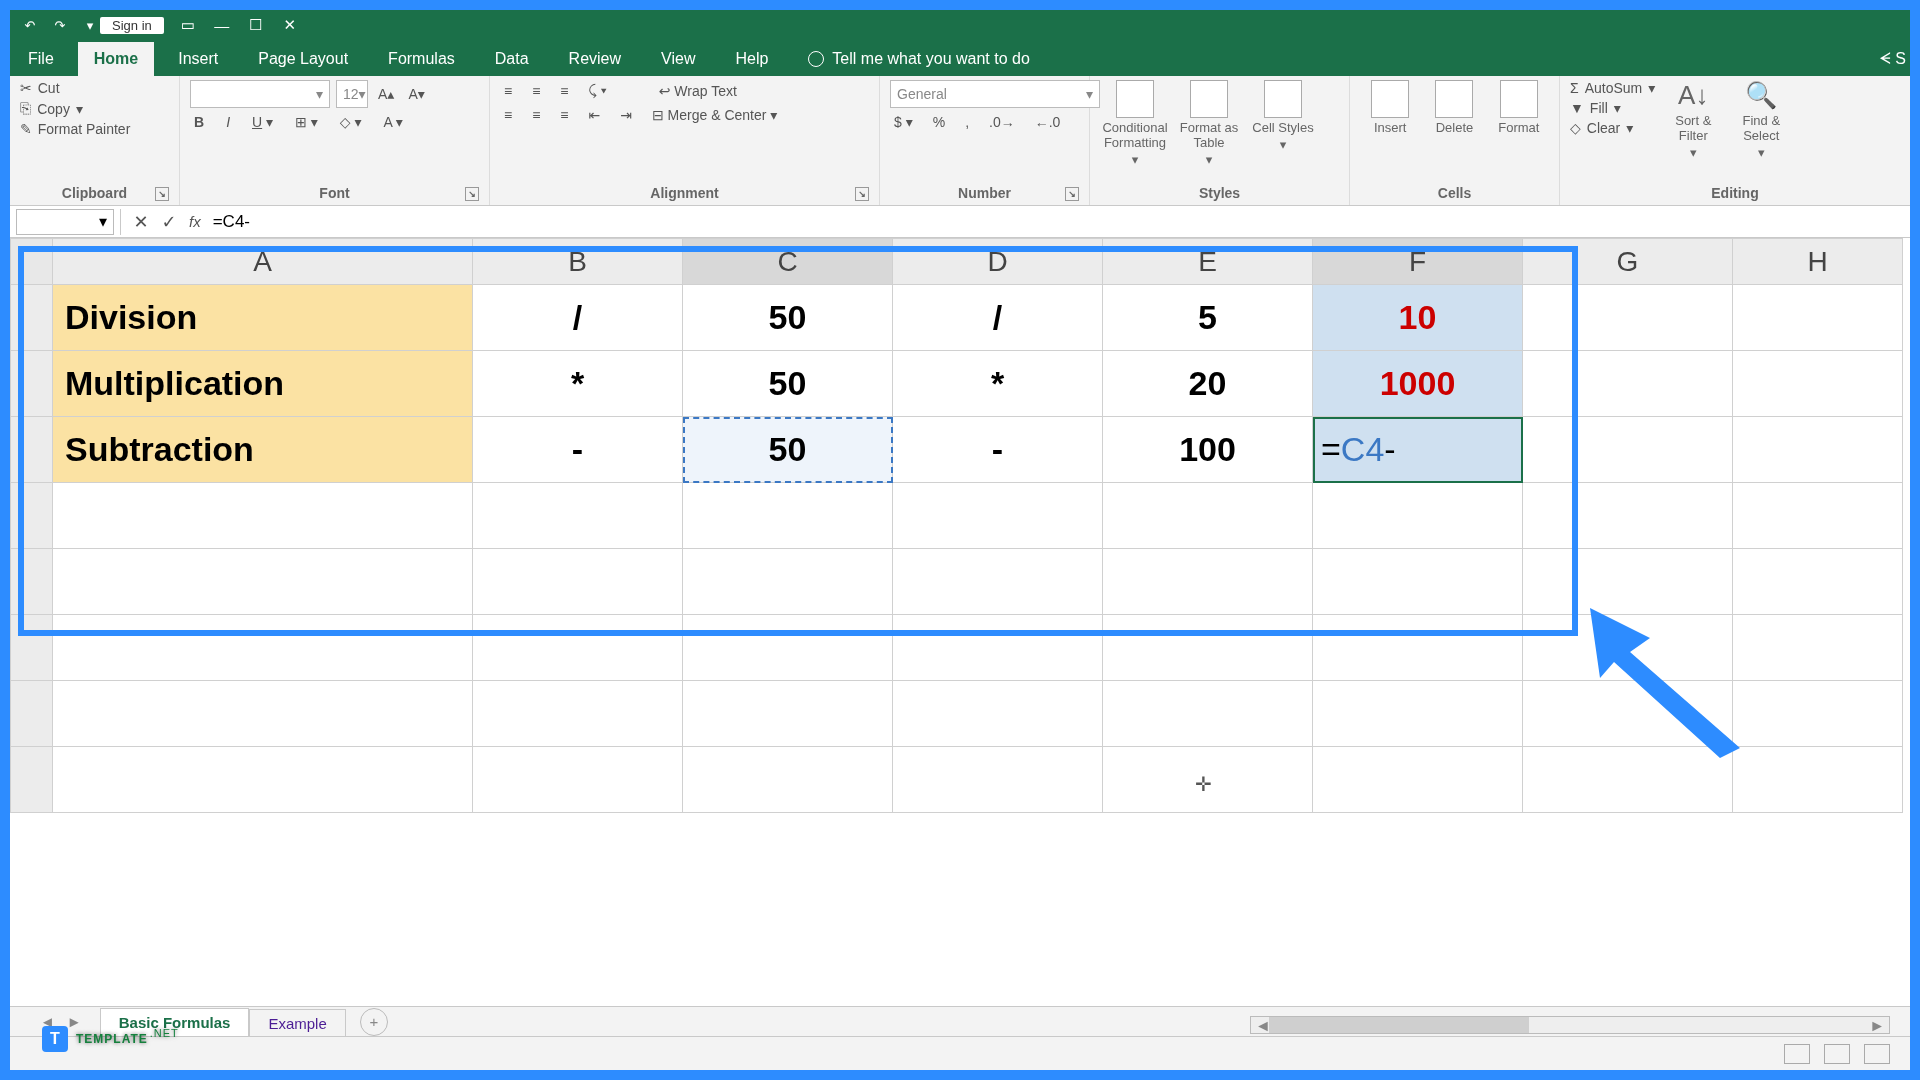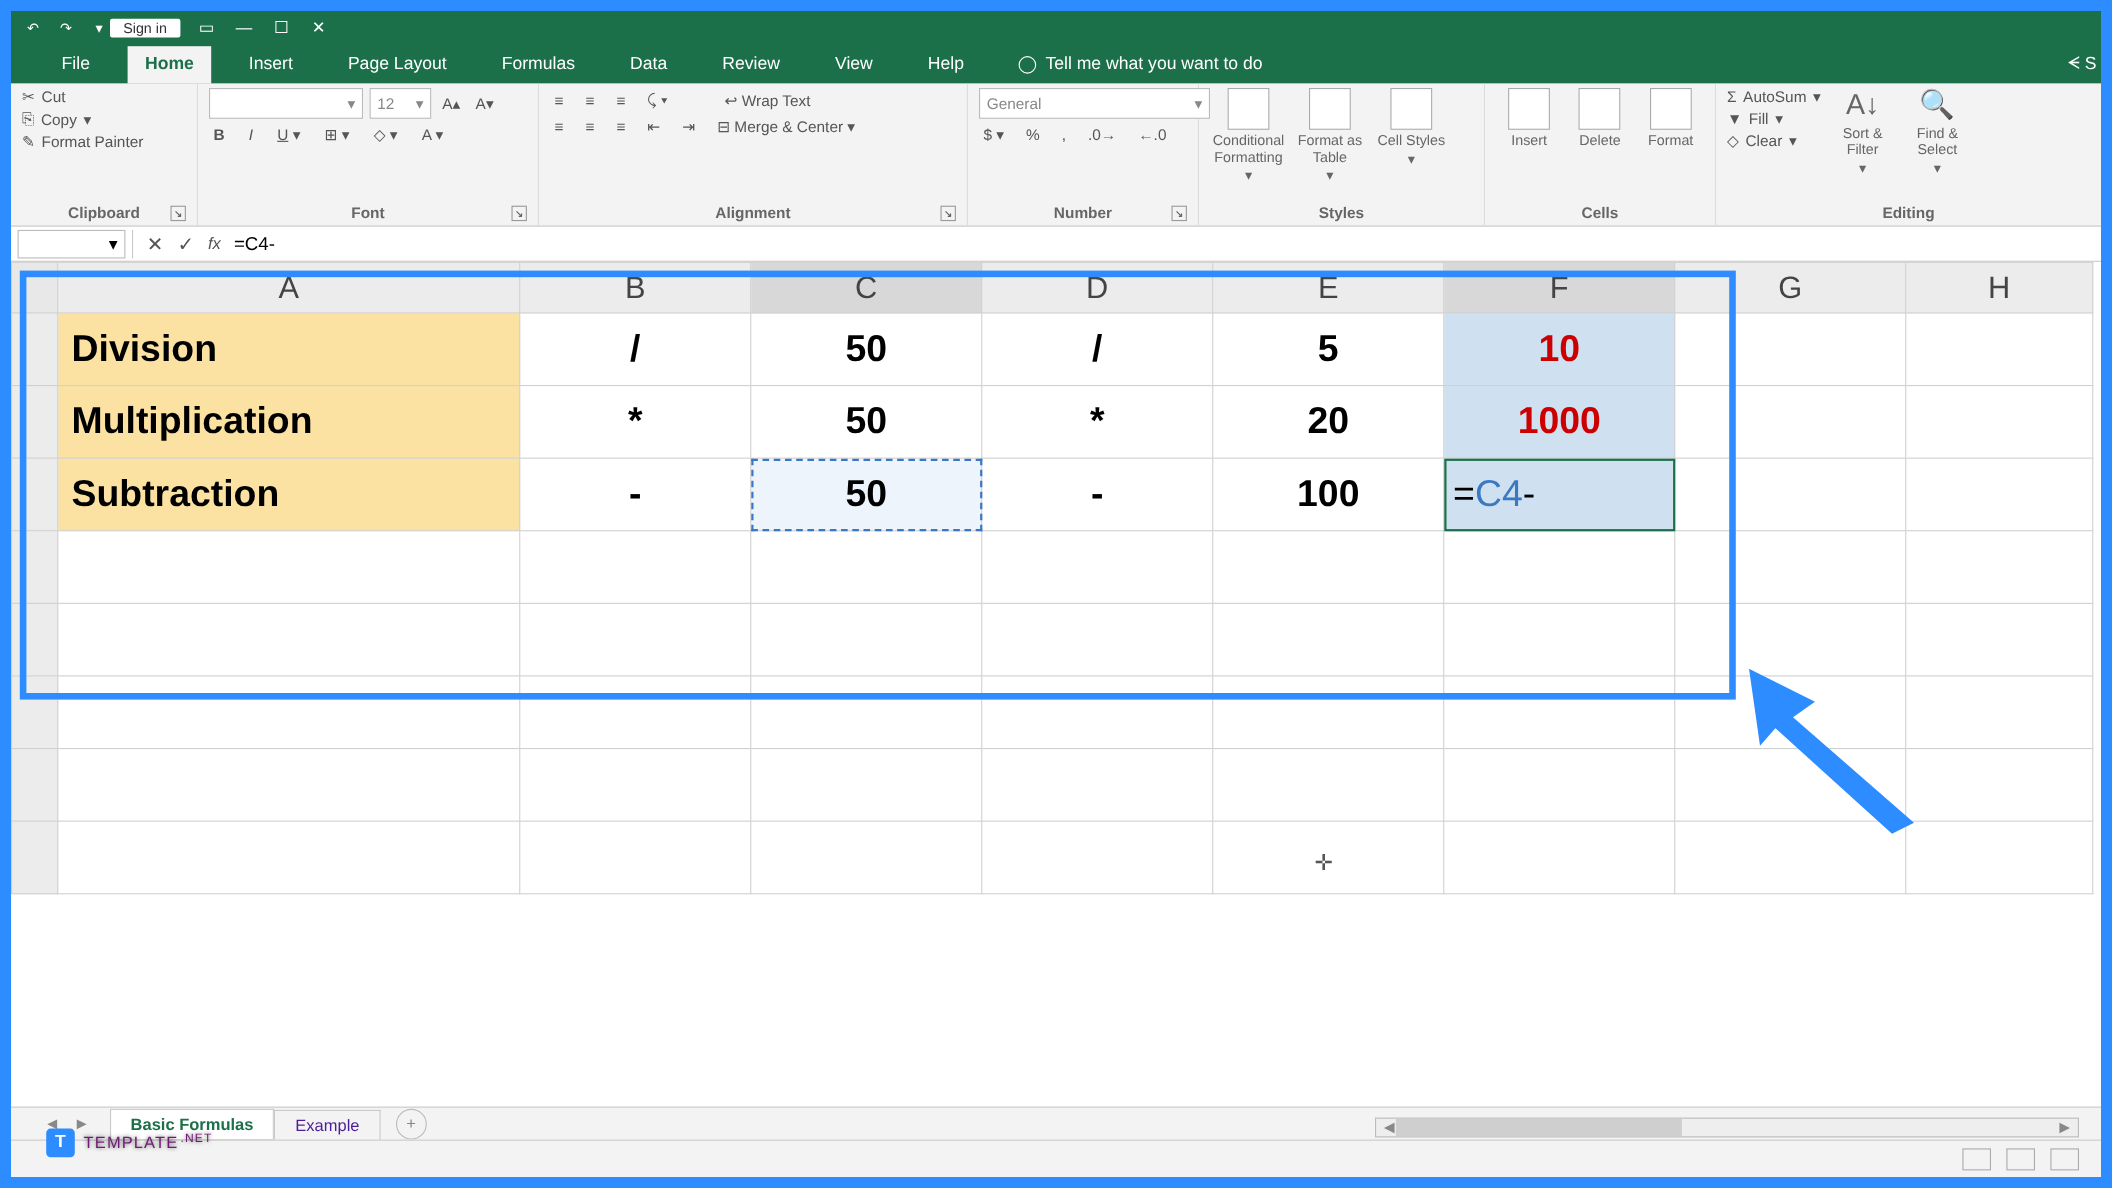--- a/index.html
+++ b/index.html
@@ -5,21 +5,21 @@
 * { margin:0; padding:0; box-sizing:border-box; font-family:'Segoe UI',Tahoma,sans-serif; }
 html,body { width:1920px; height:1080px; overflow:hidden; background:#fff; }
 .app { width:1920px; height:1080px; border:10px solid #2d8cff; position:relative; background:#fff; }
 .titlebar { height:30px; background:#1b7049; display:flex; align-items:center; color:#fff; font-size:14px; }
 .tb-left { display:flex; align-items:center; gap:10px; padding-left:10px; }
 .qat-btn { width:20px; height:20px; display:flex; align-items:center; justify-content:center; color:#fff; font-size:13px; }
 .tb-title { flex:1; text-align:center; font-size:15px; }
 .tb-right { display:flex; align-items:center; gap:14px; padding-right:10px; }
 .signin { background:#fff; color:#333; padding:1px 12px; font-size:13px; border-radius:2px; }
 .win-btn { width:20px; text-align:center; font-size:15px; }
-.ribbon-tabs { height:36px; background:#1b7049; display:flex; align-items:flex-end; color:#fff; font-size:16px; padding-left:30px; gap:18px; }
+.ribbon-tabs { height:36px; background:#1b7049; display:flex; align-items:flex-end; color:#fff; font-size:16px; padding-left:2px; gap:8px; }
 .rtab { padding:8px 16px; cursor:pointer; }
 .rtab.active { background:#f3f3f3; color:#1b7049; font-weight:600; }
 .tellme { display:flex; align-items:center; gap:8px; padding:8px 16px; }
 .bulb { width:16px; height:16px; border:1.5px solid #fff; border-radius:50%; position:relative; }
 .ribbon-body { height:130px; background:#f3f3f3; border-bottom:1px solid #c9c9c9; display:flex; }
 .rgroup { border-right:1px solid #dcdcdc; display:flex; flex-direction:column; padding:4px 10px 0 10px; }
 .rgroup-body { flex:1; display:flex; align-items:flex-start; gap:8px; }
 .rgroup-label { font-size:14px; text-align:center; color:#666; padding:4px 0; position:relative;font-weight:bold; }
 .rgroup-label .launcher { position:absolute; right:0; bottom:4px; width:14px; height:14px; border:1px solid #999; font-size:9px; line-height:12px; }
 .vstack { display:flex; flex-direction:column; gap:4px; font-size:14px; color:#555; }
@@ -58,21 +58,21 @@
 .stab { padding:5px 18px; border:1px solid #c9c9c9; border-bottom:none; background:#fff; color:#1b7049; position:relative; top:1px; }
 .stab.active { font-weight:600; border-bottom:2px solid #22c55e; }
 .stab.inactive { background:#f3f3f3; color:#4c1d95; }
 .newtab { width:28px; height:28px; border:1px solid #bbb; border-radius:50%; margin-left:14px; text-align:center; line-height:26px; color:#888; }
 .hscroll { position:absolute; right:20px; bottom:36px; width:640px; height:18px; background:#eee; border:1px solid #bbb; }
 .hscroll .thumb { position:absolute; left:18px; top:0; bottom:0; width:260px; background:#cfcfcf; }
 .statusbar { position:absolute; bottom:0; left:0; right:0; height:34px; background:#f3f3f3; border-top:1px solid #c9c9c9; display:flex; align-items:center; justify-content:flex-end; padding-right:20px; gap:14px; color:#666; font-size:14px; }
 .viewbtn { width:26px; height:20px; border:1px solid #aaa; }
 .watermark { position:absolute; left:32px; bottom:18px; display:flex; align-items:center; gap:8px; z-index:9; }
 .wm-badge { width:26px; height:26px; background:#2d8cff; color:#fff; border-radius:4px; text-align:center; line-height:26px; font-weight:700; font-size:16px; }
-.wm-text { color:#701a75; font-weight:400; letter-spacing:1px; font-size:15px; text-shadow:0 0 4px rgba(0,0,0,.6); position:relative; }
+.wm-text { color:#15803d; font-weight:700; letter-spacing:1px; font-size:12px; text-shadow:0 0 4px rgba(0,0,0,.6); position:relative; }
 .wm-text::after { content:".NET"; font-size:11px; font-weight:400; position:relative; top:-6px; margin-left:2px; }
 </style>
 </head>
 <body>
 
 <div class="app">
 
   <div class="titlebar">
     <div class="tb-left">
       <div class="qat-btn">↶</div>
@@ -126,21 +126,21 @@
     </div>
 
     <div class="rgroup" style="width:310px">
       <div class="rgroup-body">
           <div class="vstack" style="width:100%">
         <div class="hstack">
           <div class="dd" style="width:140px">
                 <span></span>
                 <span>▾</span>
               </div>
-          <div class="dd" style="width:56px">
+          <div class="dd" style="width:32px">
                 <span>12</span>
                 <span>▾</span>
               </div>
           <span class="btn-sm">A▴</span>
           <span class="btn-sm">A▾</span>
         </div>
         <div class="hstack" style="gap:14px">
           <span class="btn-sm"><b>B</b></span>
           <span class="btn-sm"><i>I</i></span>
           <span class="btn-sm"><u>U</u> ▾</span>

